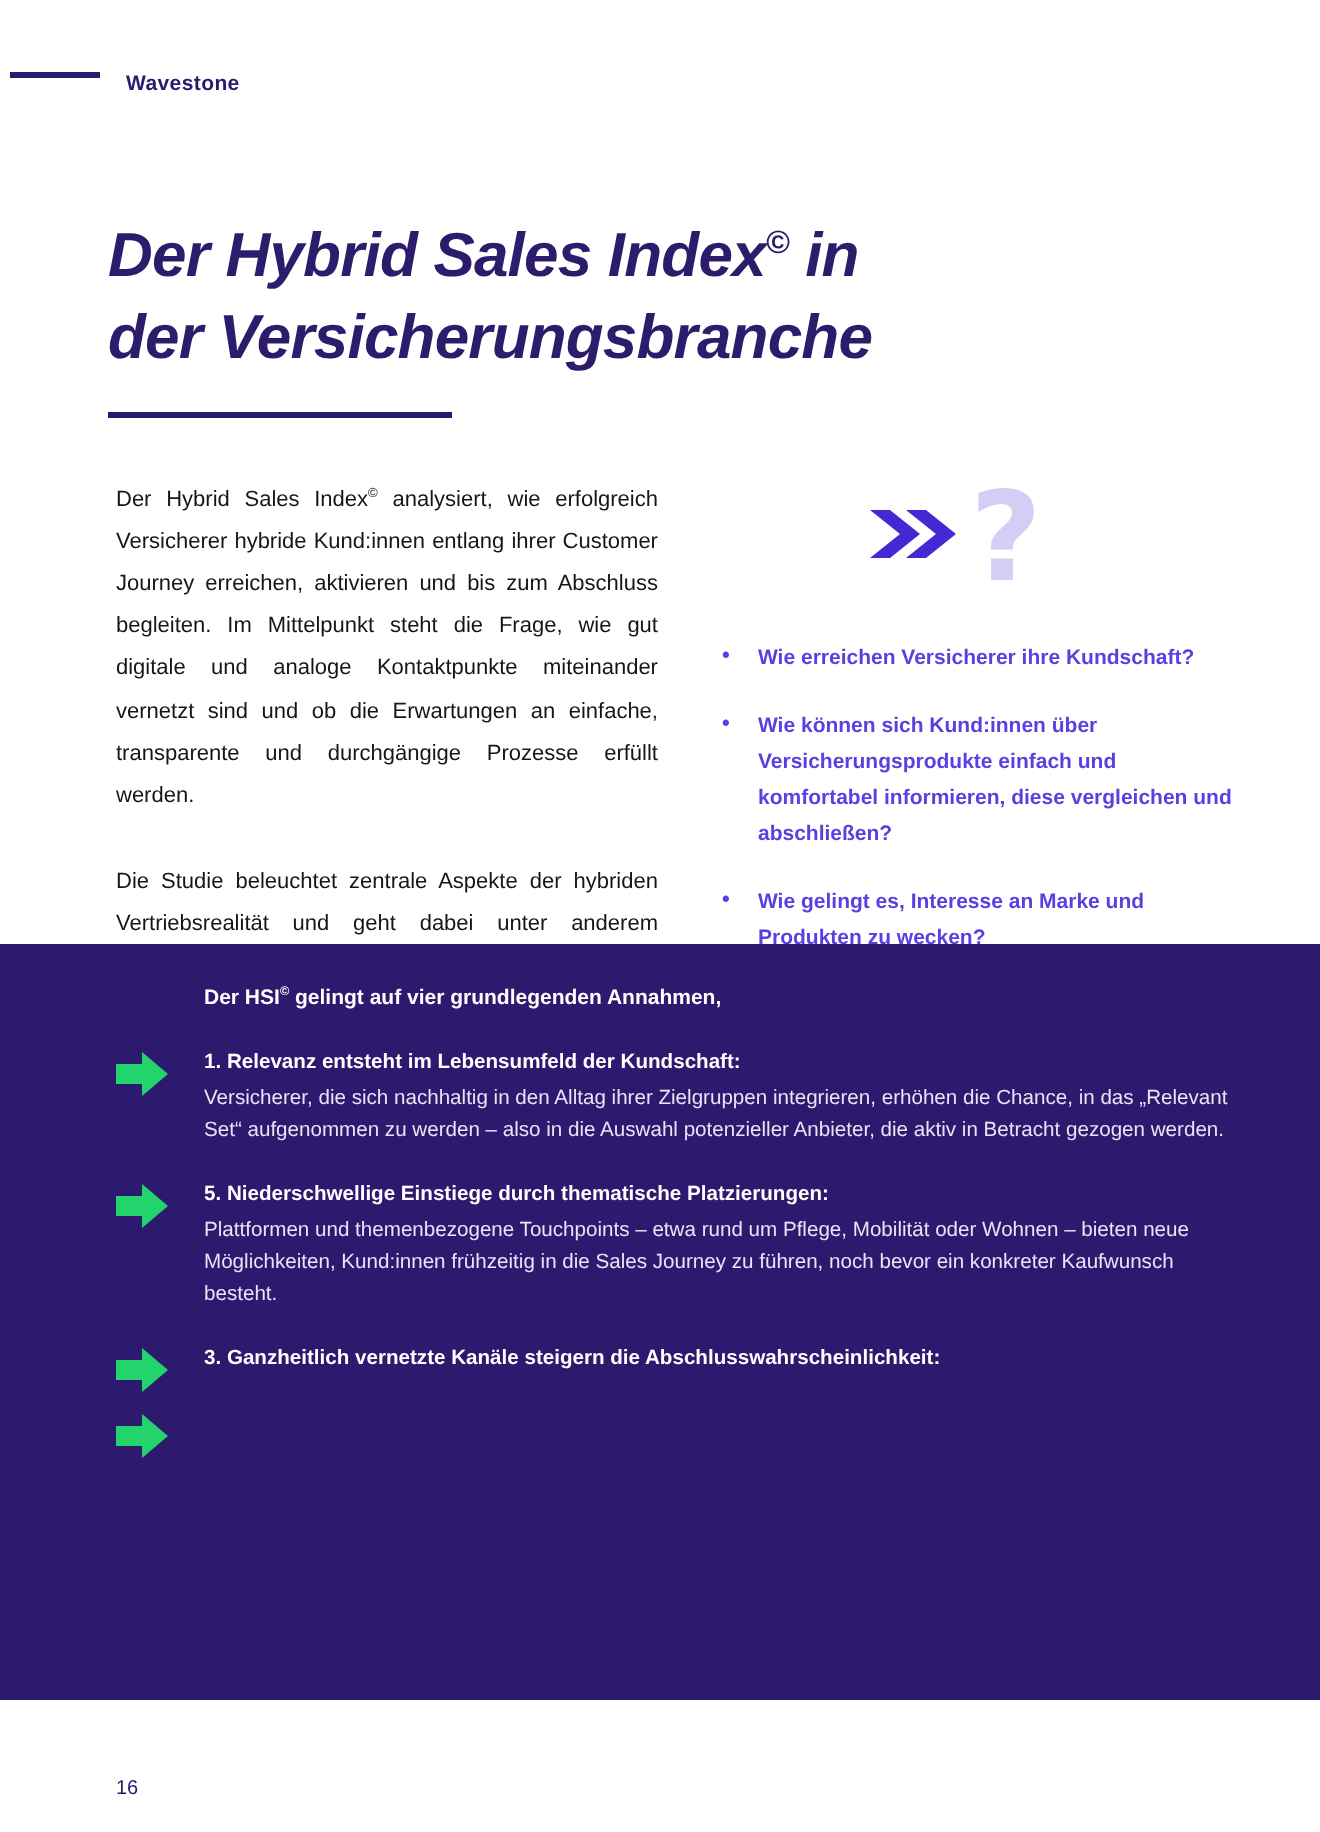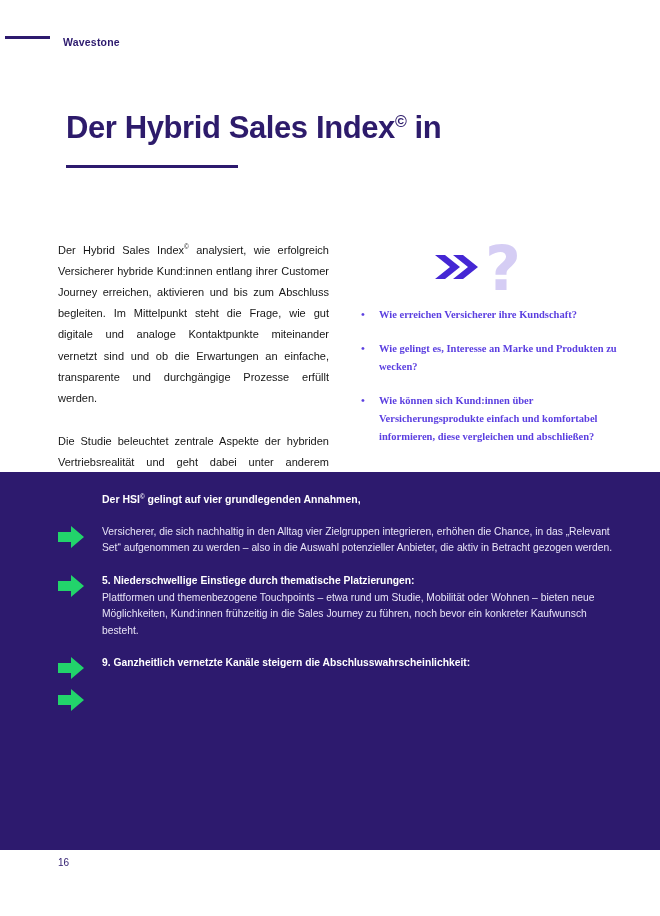--- a/index.html
+++ b/index.html
@@ -35,22 +35,23 @@
     font-size: 10.5px;
     font-weight: bold;
     color: #2d1a6e;
     letter-spacing: 0.2px;
   }
 
   
   .title-block {
     position: absolute;
     top: 108px;
-    left: 66px;
+    left: 54px;
     width: 560px;
+    font-style: italic;
   }
   .page-title {
     font-size: 31px;
     line-height: 1.32;
     font-weight: bold;
     color: #2d1b6b;
     letter-spacing: -0.4px;
     margin: 0;
   }
   .page-title sup {
@@ -108,24 +109,23 @@
     font-size: 62px;
     line-height: 0.92;
     font-weight: bold;
     color: #d5cdf4;
     margin-left: 4px;
     font-family: "DejaVu Sans", sans-serif;
   }
 
   
   .q-list {
-    margin: 4px 0 0 0;
+    margin: 18px 0 0 0;
     padding: 0;
     list-style: none;
-    font-family: Liberation Serif, serif;
   }
   .q-item {
     position: relative;
     padding-left: 22px;
     margin-bottom: 16px;
     font-size: 10.5px;
     line-height: 1.72;
     font-weight: bold;
     color: #5b3fe0;
   }
@@ -186,36 +186,36 @@
   .assumption-text {
     color: #e8e4f7;
     font-size: 10.3px;
     line-height: 1.58;
     margin: 0;
   }
 
   
   .footer {
     position: absolute;
-    bottom: 48px;
+    bottom: 16px;
     left: 58px;
     font-size: 10px;
     color: #2d1a6e;
   }
 </style>
 </head>
 <body>
 
 <div class="page-header">
   <div class="header-rule"></div>
   <div class="brand">Wavestone</div>
 </div>
 
 <div class="title-block">
-  <h1 class="page-title"><span>Der Hybrid Sales Index</span><sup>©</sup><span> in</span><br></h1>
+  <h1 class="page-title"><span>Der Hybrid Sales Index</span><sup>©</sup><span> in</span><br><span>der Versicherungsbranche</span></h1>
   <div class="title-rule"></div>
 </div>
 
 <div class="body-cols">
 
   <div class="col-left">
     <p class="intro-par"><span>Der Hybrid Sales Index</span><sup>©</sup><span> analysiert, wie erfolgreich Versicherer hybride Kund:innen entlang ihrer Customer Journey erreichen, aktivieren und bis zum Abschluss begleiten. Im Mittelpunkt steht die Frage, wie gut digitale und analoge Kontaktpunkte miteinander vernetzt sind und ob die Erwartungen an einfache, transparente und durchgängige Prozesse erfüllt werden.</span></p>
     <p class="intro-par">Die Studie beleuchtet zentrale Aspekte der hybriden Vertriebsrealität und geht dabei unter anderem folgenden Fragen nach:</p>
   </div>
 
@@ -226,58 +226,59 @@
         <svg width="46" height="30" viewBox="0 0 46 30" aria-hidden="true">
           <polygon points="0,3 10,3 25,15 10,27 0,27 15,15" fill="#4527d4"></polygon>
           <polygon points="18,3 28,3 43,15 28,27 18,27 33,15" fill="#4527d4"></polygon>
         </svg>
       </div>
       <div class="qmark">?</div>
     </div>
 
     <ul class="q-list">
       <li class="q-item">Wie erreichen Versicherer ihre Kundschaft?</li>
+      <li class="q-item">Wie können sich Kund:innen über Versicherungsprodukte einfach und komfortabel informieren, diese vergleichen und abschließen?</li>
       <li class="q-item">Wie gelingt es, Interesse an Marke und Produkten zu wecken?</li>
-      <li class="q-item">Wie können sich Kund:innen über Versicherungsprodukte einfach und komfortabel informieren, diese vergleichen und abschließen?</li>
     </ul>
 
   </div>
 </div>
 
 <div class="purple-band">
   <div class="band-inner">
 
     <p class="band-heading"><span>Der HSI</span><sup>©</sup><span> gelingt auf vier grundlegenden Annahmen,</span><br></p>
 
     <div class="assumption">
       <span class="arrow-icon">
         <svg width="26" height="22" viewBox="0 0 26 22" aria-hidden="true">
           <polygon points="0,6 13,6 13,0 26,11 13,22 13,16 0,16" fill="#22d46b"></polygon>
         </svg>
       </span>
-      <p class="assumption-text">Versicherer, die sich nachhaltig in den Alltag vier Zielgruppen integrieren, erhöhen die Chance, in das „Relevant Set“ aufgenommen zu werden – also in die Auswahl potenzieller Anbieter, die aktiv in Betracht gezogen werden.</p>
+      <p class="assumption-title">1. Relevanz entsteht im Lebensumfeld der Kundschaft:</p>
+      <p class="assumption-text">Versicherer, die sich nachhaltig in den Alltag ihrer Zielgruppen integrieren, erhöhen die Chance, in das „Relevant Set“ aufgenommen zu werden – also in die Auswahl potenzieller Anbieter, die aktiv in Betracht gezogen werden.</p>
     </div>
 
     <div class="assumption">
       <span class="arrow-icon">
         <svg width="26" height="22" viewBox="0 0 26 22" aria-hidden="true">
           <polygon points="0,6 13,6 13,0 26,11 13,22 13,16 0,16" fill="#22d46b"></polygon>
         </svg>
       </span>
       <p class="assumption-title">5. Niederschwellige Einstiege durch thematische Platzierungen:</p>
-      <p class="assumption-text">Plattformen und themenbezogene Touchpoints – etwa rund um Studie, Mobilität oder Wohnen – bieten neue Möglichkeiten, Kund:innen frühzeitig in die Sales Journey zu führen, noch bevor ein konkreter Kaufwunsch besteht.</p>
-    </div>
-
-    <div class="assumption">
-      <span class="arrow-icon">
-        <svg width="26" height="22" viewBox="0 0 26 22" aria-hidden="true">
-          <polygon points="0,6 13,6 13,0 26,11 13,22 13,16 0,16" fill="#22d46b"></polygon>
-        </svg>
-      </span>
-      <p class="assumption-title">9. Ganzheitlich vernetzte Kanäle steigern die Abschlusswahrscheinlichkeit:</p>
+      <p class="assumption-text">Plattformen und themenbezogene Touchpoints – etwa rund um Pflege, Mobilität oder Wohnen – bieten neue Möglichkeiten, Kund:innen frühzeitig in die Sales Journey zu führen, noch bevor ein konkreter Kaufwunsch besteht.</p>
+    </div>
+
+    <div class="assumption">
+      <span class="arrow-icon">
+        <svg width="26" height="22" viewBox="0 0 26 22" aria-hidden="true">
+          <polygon points="0,6 13,6 13,0 26,11 13,22 13,16 0,16" fill="#22d46b"></polygon>
+        </svg>
+      </span>
+      <p class="assumption-title">3. Ganzheitlich vernetzte Kanäle steigern die Abschlusswahrscheinlichkeit:</p>
     </div>
 
     <div class="assumption">
       <span class="arrow-icon">
         <svg width="26" height="22" viewBox="0 0 26 22" aria-hidden="true">
           <polygon points="0,6 13,6 13,0 26,11 13,22 13,16 0,16" fill="#22d46b"></polygon>
         </svg>
       </span>
     </div>
 

